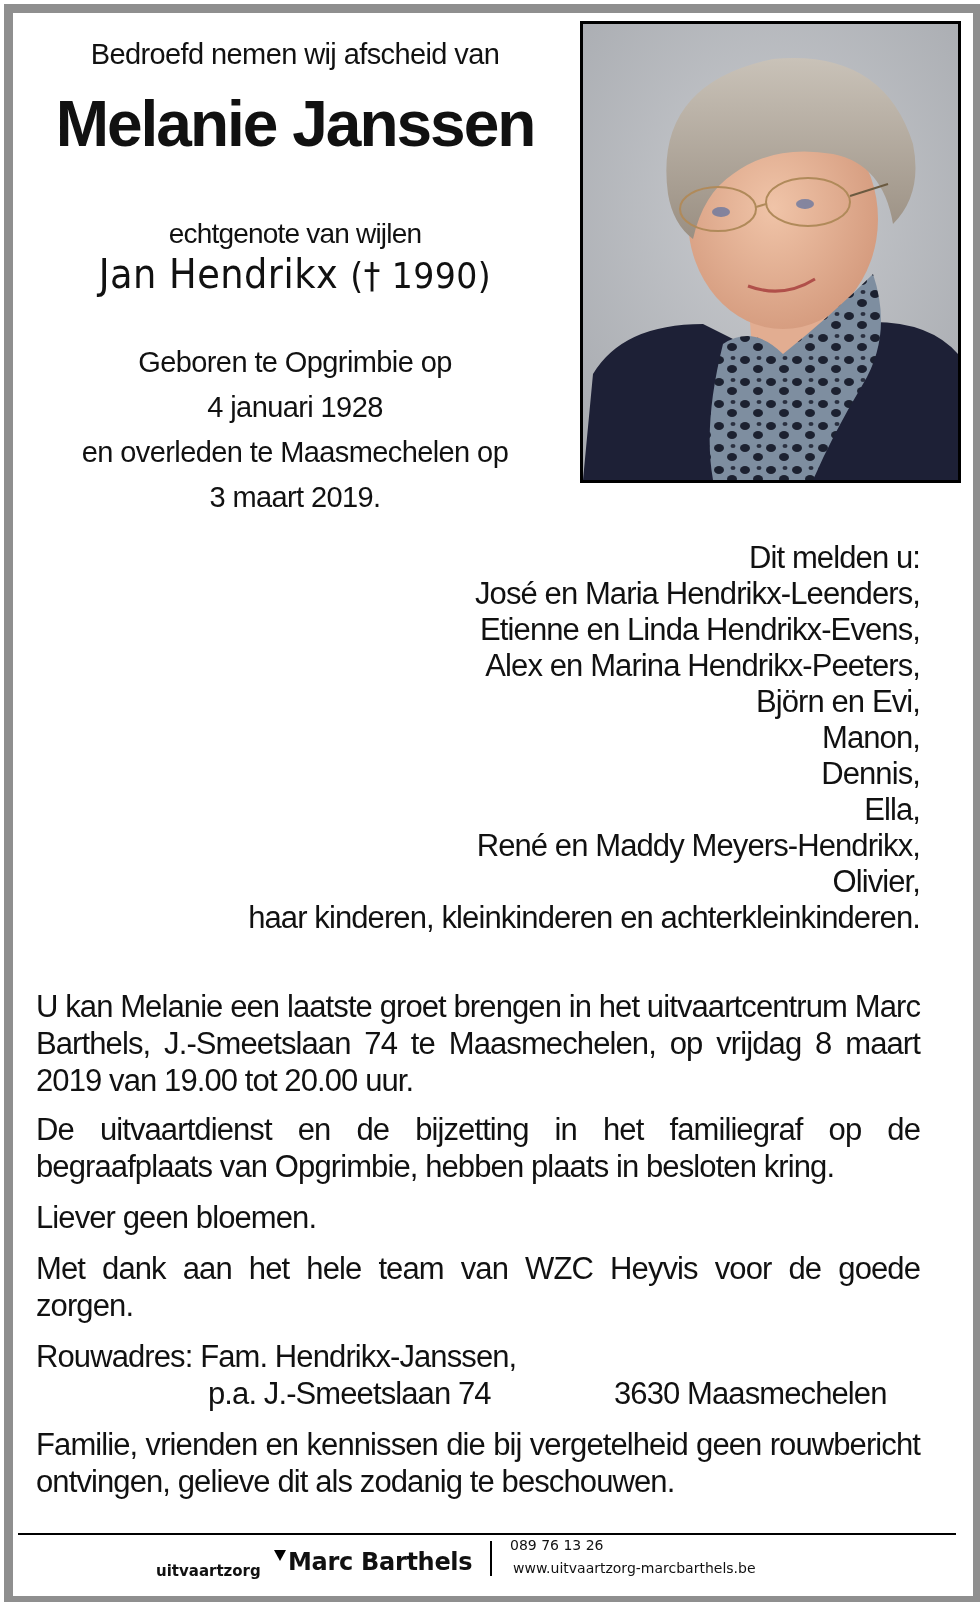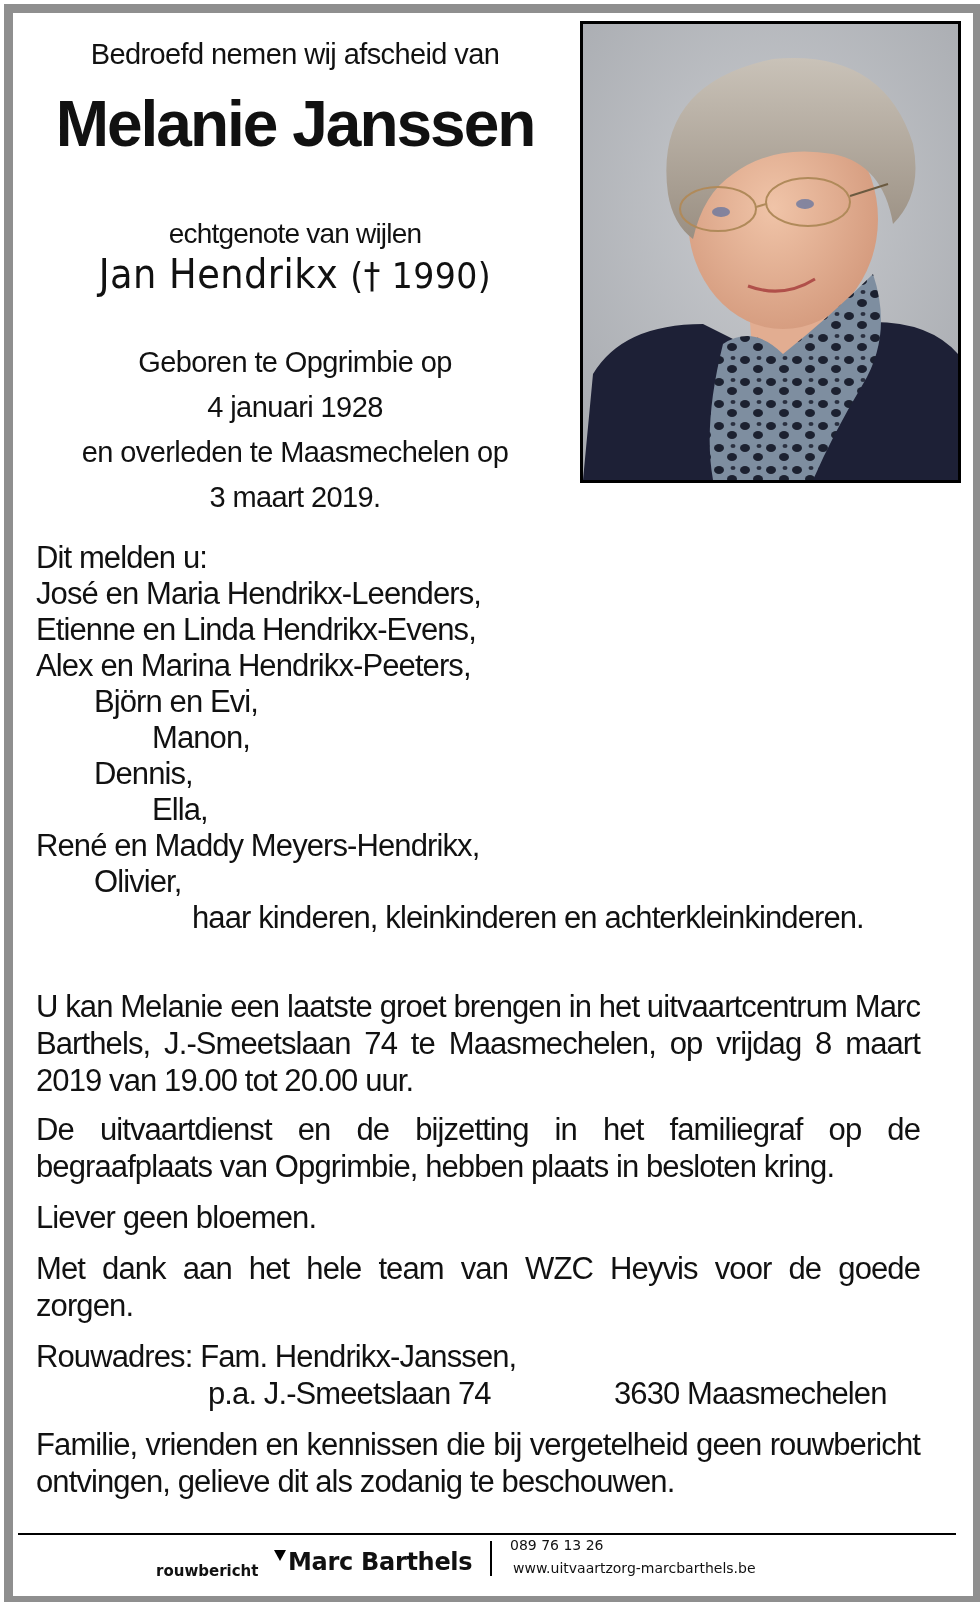--- a/index.html
+++ b/index.html
@@ -11,21 +11,21 @@
   .name { top: 84px; font-size: 64px; font-weight: bold; letter-spacing: -2px; line-height: 80px; }
   .spouse-label { top: 170px; font-size: 28px; letter-spacing: -0.8px; line-height: 40px; margin-top: 44px; }
   .spouse { top: 246px; font-size: 40px; letter-spacing: 0.5px; line-height: 56px; font-family: "DejaVu Sans", sans-serif; font-weight: normal; transform: scaleX(0.92); }
   .spouse .paren { font-size: 36px; }
   .bio { top: 340px; font-size: 29px; line-height: 45px; letter-spacing: -0.6px; }
   .bio div { white-space: nowrap; }
 
   .photo { position: absolute; left: 580px; top: 21px; width: 375px; height: 456px; border: 3px solid #000; background: #b8babe; overflow: hidden; }
   .photo svg { display: block; width: 100%; height: 100%; }
 
-  .body-text { position: absolute; left: 36px; width: 884px; font-size: 31px; letter-spacing: -0.9px; }
+  .body-text { position: absolute; left: 36px; width: 884px; font-size: 31px; letter-spacing: -0.9px; text-align: right; }
   .fam { top: 540px; line-height: 36px; }
   .fam div { white-space: nowrap; }
   .ind1 { padding-left: 58px; }
   .ind2 { padding-left: 116px; }
   .ind3 { padding-left: 156px; }
   .para { line-height: 37px; text-align: justify; }
   .p1 { top: 988px; }
   .p2 { top: 1111px; }
   .p3 { top: 1199px; }
   .p4 { top: 1250px; }
@@ -134,19 +134,19 @@
   </div>
   <div class="addr-row addr-l2">
     <span>p.a. J.-Smeetslaan 74</span>
     <span class="city">3630 Maasmechelen</span>
   </div>
 </div>
 <div class="body-text narrow para p6">Familie, vrienden en kennissen die bij vergetelheid geen rouwbericht ontvingen, gelieve dit als zodanig te beschouwen.</div>
 
 <div class="rule"></div>
 <div class="footer">
-  <span class="brand-small">rouwbericht</span>
+  <span class="brand-small">uitvaartzorg</span>
   <span class="brand-tri"></span>
   <span class="brand-big">Marc Barthels</span>
   <span class="brand-sep"></span>
   <span class="phone">089 76 13 26</span>
   <span class="web">www.uitvaartzorg-marcbarthels.be</span>
 </div>
 
 </body></html>

